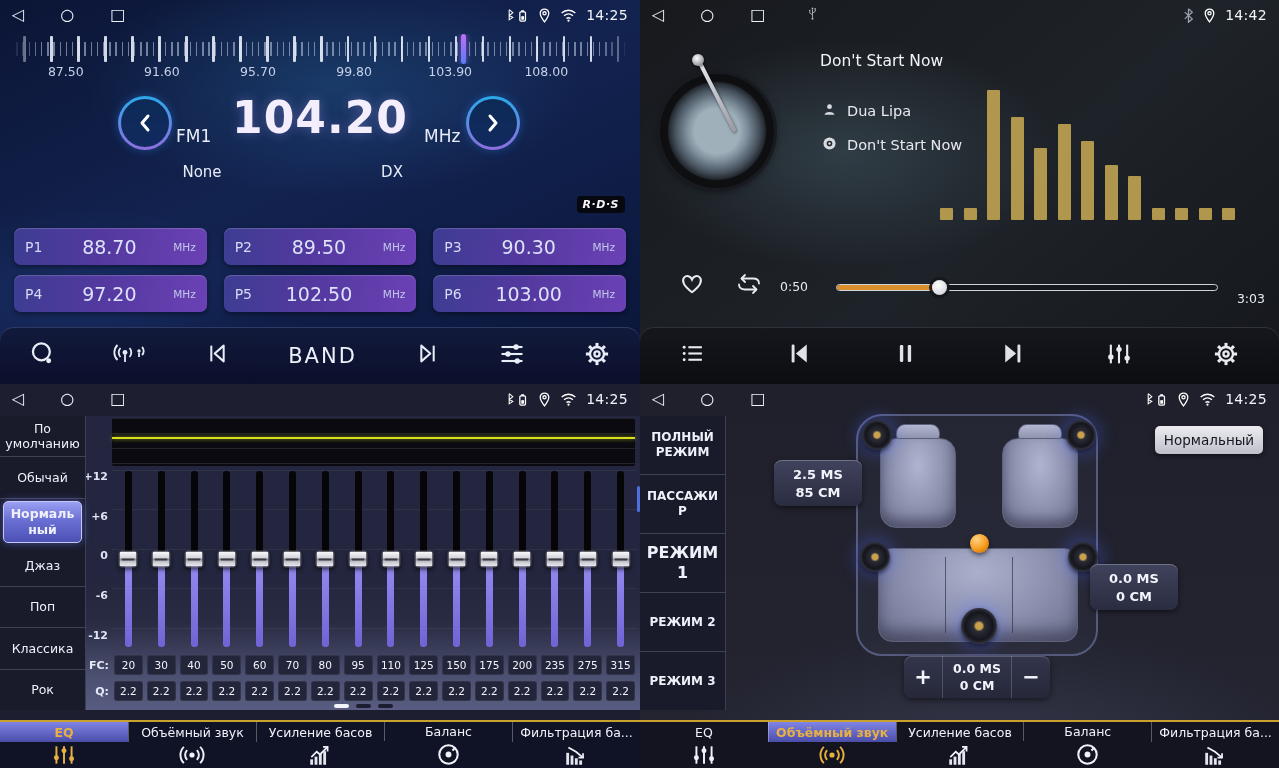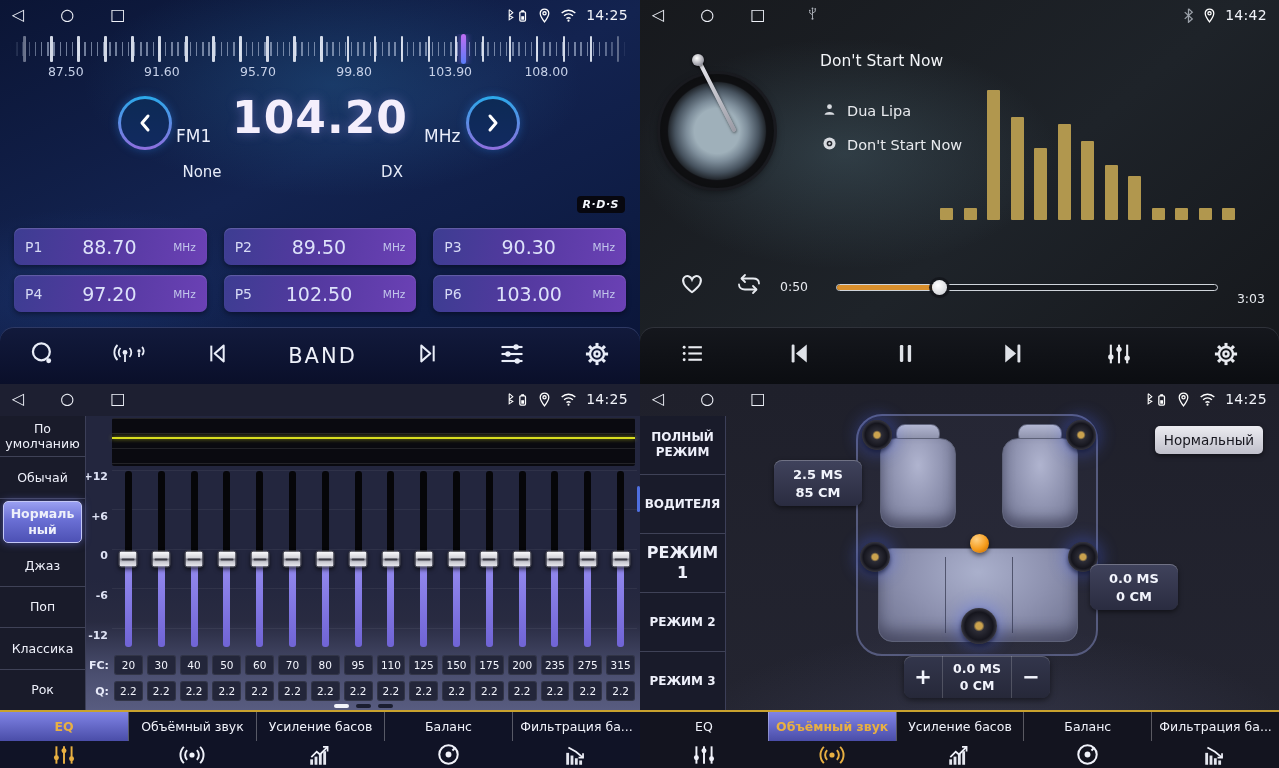--- a/index.html
+++ b/index.html
@@ -114,21 +114,21 @@
   .row-label { width:26px; text-align:right; padding-right:3px; font-size:11px; font-weight:bold; color:#e6e9f8; }
   .chips { flex:1; display:flex; }
   .chip { flex:1; margin:0 2px; height:20px; line-height:20px; text-align:center; font-size:10.5px;
     color:#f2f4fc; background:#23263a; border-radius:3px; box-shadow:inset 0 0 0 1px rgba(255,255,255,.07); }
   .page-dots { position:absolute; left:0; right:0; top:288px; display:flex; justify-content:center; gap:7px; }
   .page-dash { width:15px; height:3.5px; border-radius:2px; background:#1b1e30; }
   .page-dash.active { background:#f2f4fa; }
   .scroll-hint { position:absolute; right:0; top:70px; width:3px; height:26px; background:#4f6fe0; border-radius:2px; }
 
   
-  .tabbar { position:absolute; left:0; right:0; bottom:0; height:58px; border-top:2px solid #c9a22e;
+  .tabbar { position:absolute; left:0; right:0; bottom:0; height:48px; border-top:2px solid #c9a22e;
     background:#101326; display:flex; z-index:3; }
   .q4 .tabbar { background:#13141f; }
   .tab { flex:1; display:flex; flex-direction:column; min-width:0; }
   .tab-label { height:29px; display:flex; align-items:center; justify-content:center; font-size:12.5px;
     color:#f0f2fa; white-space:nowrap; overflow:hidden; border-left:1px solid rgba(255,255,255,.30); }
   .tab:first-child .tab-label { border-left:none; }
   .tab-label.sel { background:linear-gradient(180deg,#8084e6 0%, #4a4da8 100%); font-weight:bold; }
   .tab-icon { flex:1; display:flex; align-items:center; justify-content:center; color:#f0f2fa; }
 
   
@@ -759,21 +759,21 @@
               <path d="M9 14 C11 12.3 13 12.3 15 14"></path>
               <circle cx="12" cy="17" r="1.6" fill="#fff" stroke="none"></circle>
             </svg>
           </span>
         <span class="sb-time">14:25</span>
       </div>
     </div>
 
     <div class="side-list" id="sf-mode-list">
         <div class="side-item" style="font-weight: bold; font-size: 12px;">ПОЛНЫЙ РЕЖИМ</div>
-        <div class="side-item" style="font-weight: bold; font-size: 12px;">ВОДИТЕЛЯ</div>
+        <div class="side-item" style="font-weight: bold; font-size: 12px;">ПАССАЖИР</div>
         <div class="side-item" style="font-weight: bold; font-size: 16px;">РЕЖИМ 1</div>
         <div class="side-item" style="font-weight: bold; font-size: 12px;">РЕЖИМ 2</div>
         <div class="side-item" style="font-weight: bold; font-size: 12px;">РЕЖИМ 3</div>
       </div>
 
     <div class="sf-preset-btn">Нормальный</div>
 
     <div class="car-panel">
       <div class="seat-head" style="left:38px; top:8px;"></div>
       <div class="seat-back" style="left:22px; top:22px;"></div>

